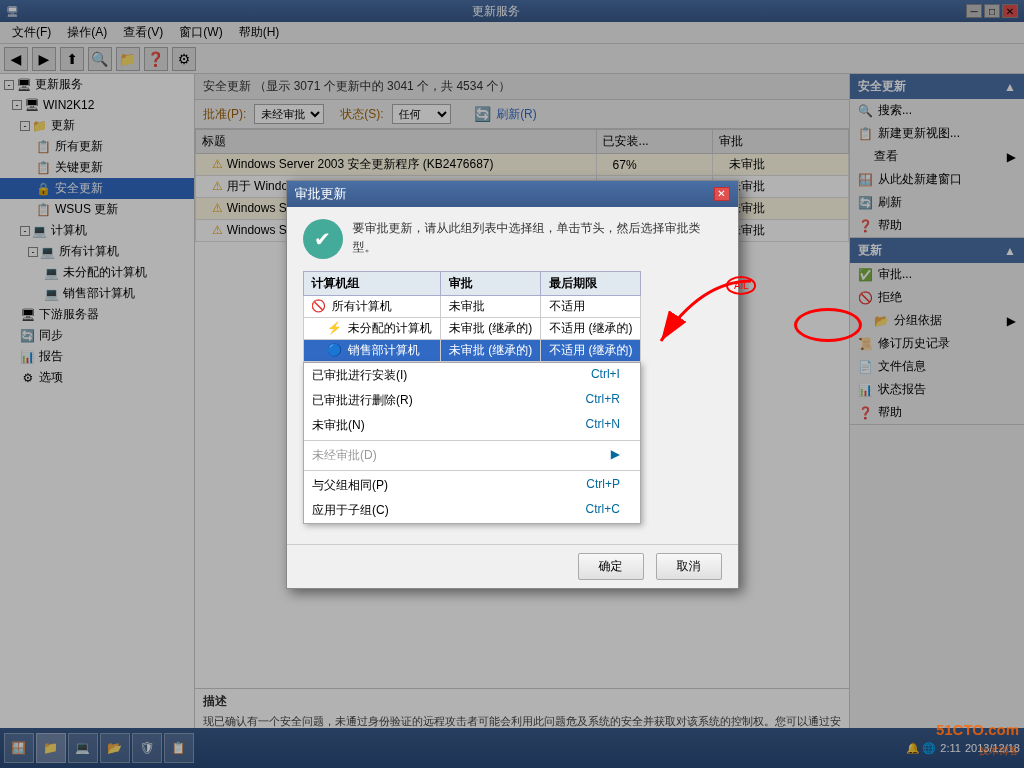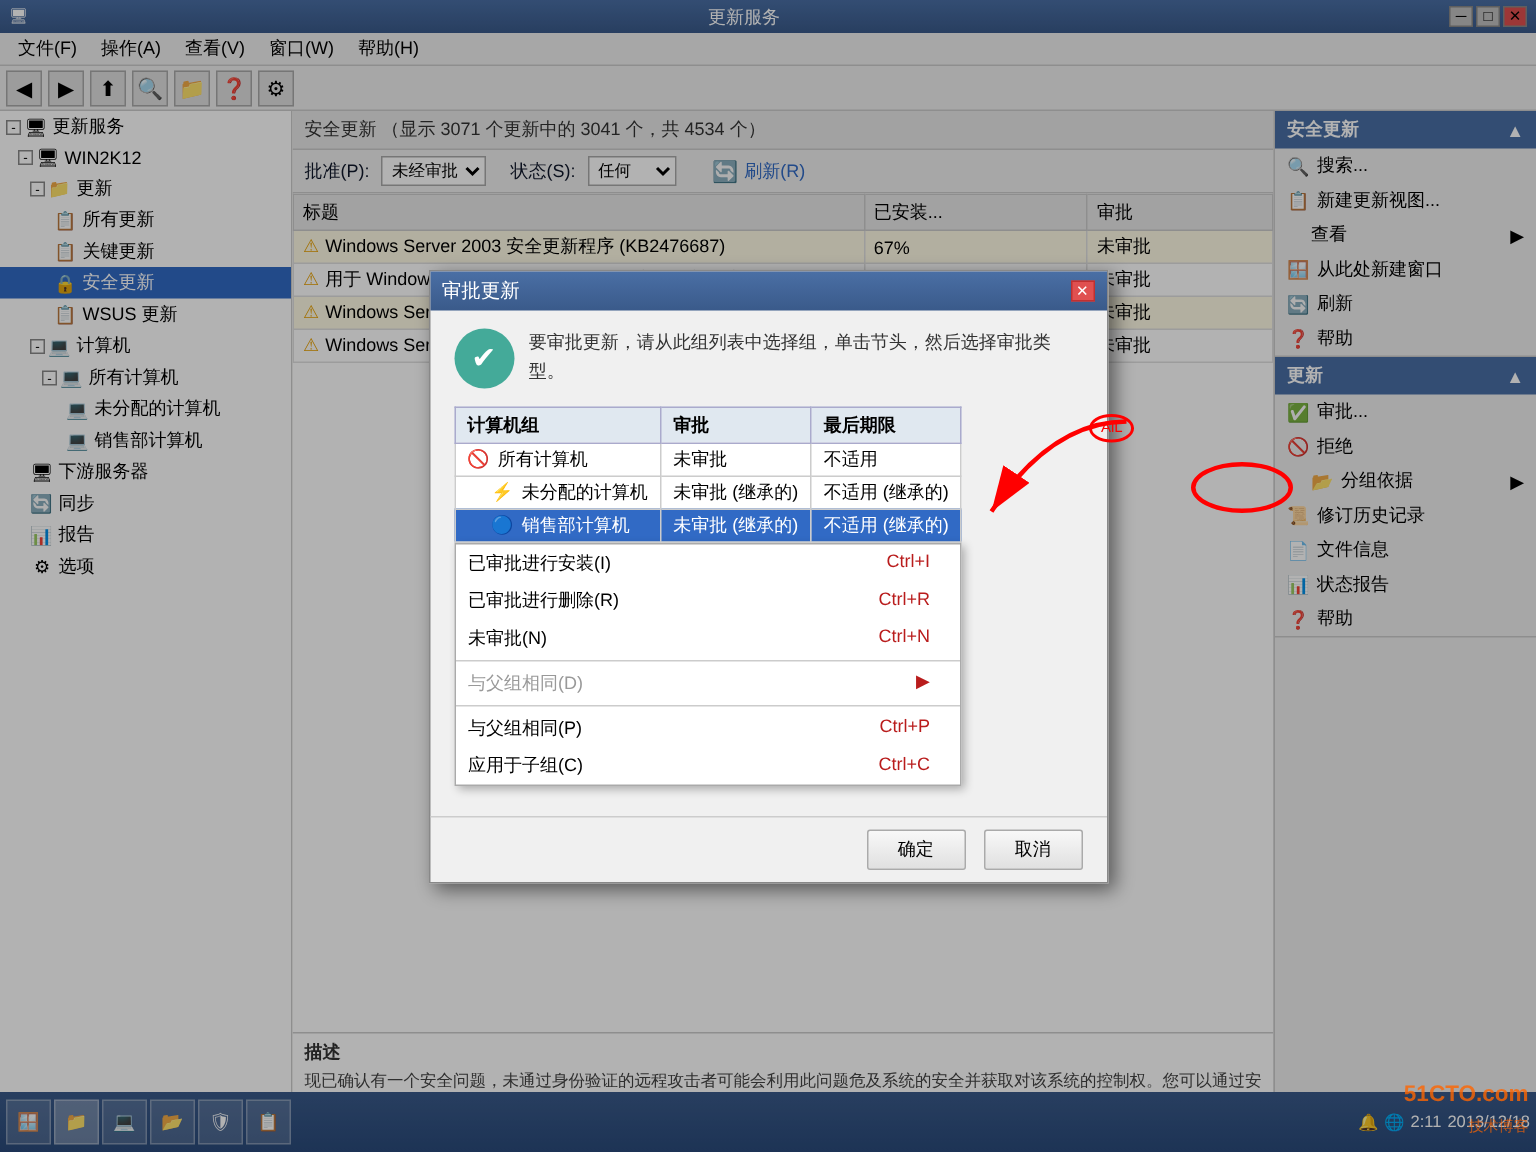--- a/index.html
+++ b/index.html
@@ -33,30 +33,30 @@
     .expand-btn { width: 10px; height: 10px; border: 1px solid #888; display: inline-flex; align-items: center; justify-content: center; font-size: 9px; margin-right: 2px; background: white; color: #000; }
 
     
     .right-panel { flex: 1; display: flex; flex-direction: column; background: #f5f5f5; overflow: hidden; }
 
     
     .update-header { background: #e8e8e8; padding: 4px 8px; border-bottom: 1px solid #ccc; font-size: 12px; color: #333; }
 
     
     .filter-bar { background: #f0f0f0; padding: 4px 8px; border-bottom: 1px solid #ccc; display: flex; align-items: center; gap: 8px; font-size: 12px; }
-    .filter-label { color: #0f172a; }
+    .filter-label { color: #a16207; }
     .filter-select { height: 20px; font-size: 11px; border: 1px solid #aaa; background: white; padding: 0 2px; }
     .refresh-btn { display: flex; align-items: center; gap: 3px; color: #316ac5; cursor: pointer; font-size: 12px; }
     .refresh-icon { color: #4a9; font-size: 14px; }
 
     
     .table-container { flex: 1; overflow: auto; background: white; }
     table { width: 100%; border-collapse: collapse; font-size: 12px; }
     th { background: #e8e8e8; border: 1px solid #ccc; padding: 3px 6px; text-align: left; font-weight: normal; white-space: nowrap; }
-    td { border: 1px solid #e0e0e0; padding: 2px 6px; white-space: nowrap; }
+    td { border: 1px solid #e0e0e0; padding: 2px 16px; white-space: nowrap; }
     .warn-icon { color: #e8a000; margin-right: 4px; }
     .row-yellow { background: #fffbe6; }
 
     
     .desc-panel { height: 80px; border-top: 1px solid #ccc; background: white; padding: 4px 8px; overflow: auto; }
     .desc-title { font-weight: bold; font-size: 12px; margin-bottom: 3px; color: #333; }
     .desc-text { font-size: 11px; color: #444; line-height: 1.5; }
 
     
     .actions-panel { width: 175px; background: #f0f0f0; border-left: 1px solid #ccc; overflow: auto; }
@@ -80,21 +80,21 @@
     .dialog-table { width: 100%; border-collapse: collapse; font-size: 12px; margin-bottom: 8px; }
     .dialog-table th { background: #e0e8f0; border: 1px solid #aac; padding: 3px 8px; text-align: left; font-weight: bold; }
     .dialog-table td { border: 1px solid #ccc; padding: 2px 8px; background: white; }
     .dialog-table tr.selected-row td { background: #316ac5; color: white; }
 
     
     .context-menu { background: white; border: 1px solid #aaa; box-shadow: 2px 2px 6px rgba(0,0,0,0.3); font-size: 12px; }
     .ctx-item { padding: 4px 20px 4px 8px; cursor: pointer; display: flex; justify-content: space-between; gap: 28px; }
     .ctx-item.disabled { color: #999; cursor: default; }
     .ctx-separator { border: none; border-top: 1px solid #ccc; margin: 2px 0; }
-    .ctx-shortcut { color: #b91c1c; }
+    .ctx-shortcut { color: #0369a1; }
 
     
     .dialog-buttons { display: flex; justify-content: flex-end; gap: 12px; padding: 8px 16px; border-top: 1px solid #ccc; }
     .btn { padding: 4px 20px; border: 1px solid #aaa; background: linear-gradient(to bottom, #f8f8f8, #e0e0e0); cursor: pointer; font-size: 12px; border-radius: 2px; }
 
     
     .watermark { position: fixed; bottom: 30px; right: 5px; color: #ff6600; font-size: 15px; font-weight: bold; opacity: 0.8; z-index: 200; }
     .watermark2 { position: fixed; bottom: 10px; right: 5px; color: #ff6600; font-size: 10px; opacity: 0.7; z-index: 200; }
 
     
@@ -412,21 +412,21 @@
                     <div class="ctx-item">
                       <span>已审批进行删除(R)</span>
                       <span class="ctx-shortcut">Ctrl+R</span>
                     </div>
                     <div class="ctx-item">
                       <span>未审批(N)</span>
                       <span class="ctx-shortcut">Ctrl+N</span>
                     </div>
                     <hr class="ctx-separator">
                     <div class="ctx-item disabled">
-                      <span>与父组相同(D)</span>
+                      <span>未经审批(D)</span>
                       <span class="ctx-shortcut">▶</span>
                     </div>
                     <hr class="ctx-separator">
                     <div class="ctx-item">
                       <span>与父组相同(P)</span>
                       <span class="ctx-shortcut">Ctrl+P</span>
                     </div>
                     <div class="ctx-item">
                       <span>应用于子组(C)</span>
                       <span class="ctx-shortcut">Ctrl+C</span>

